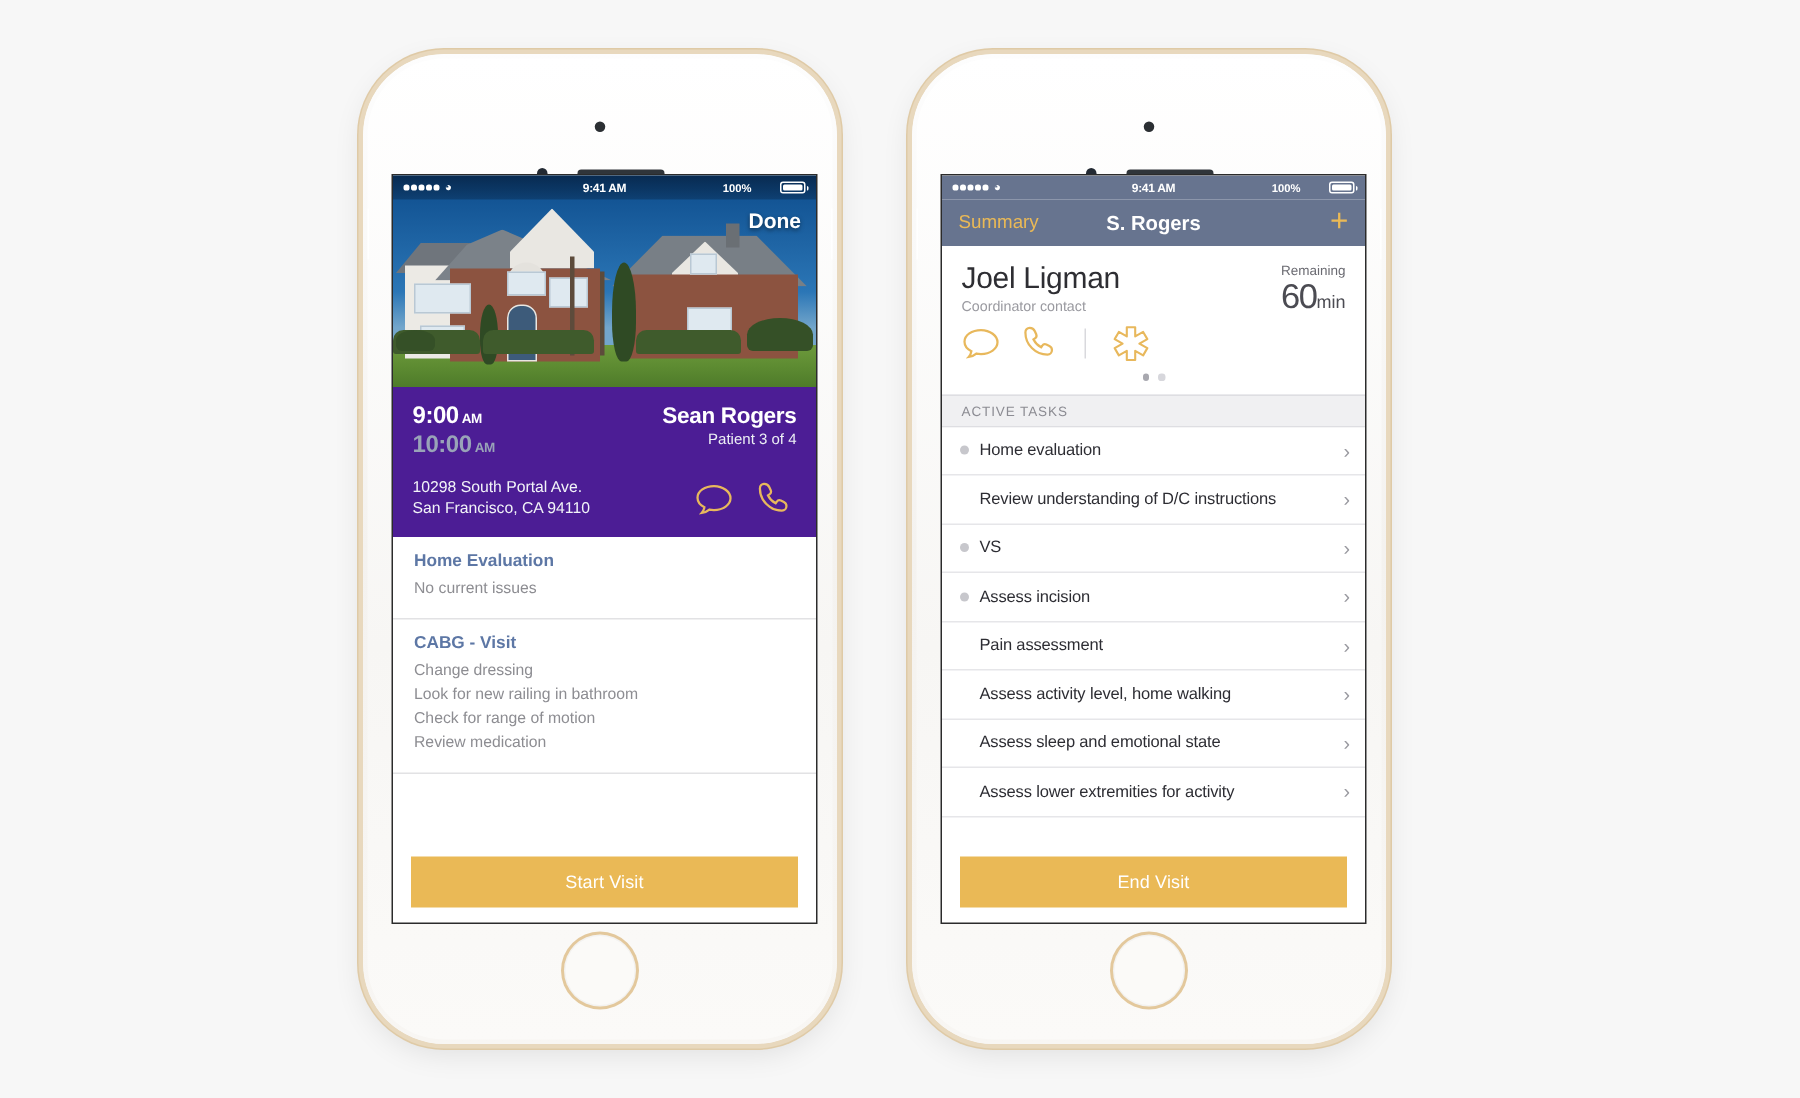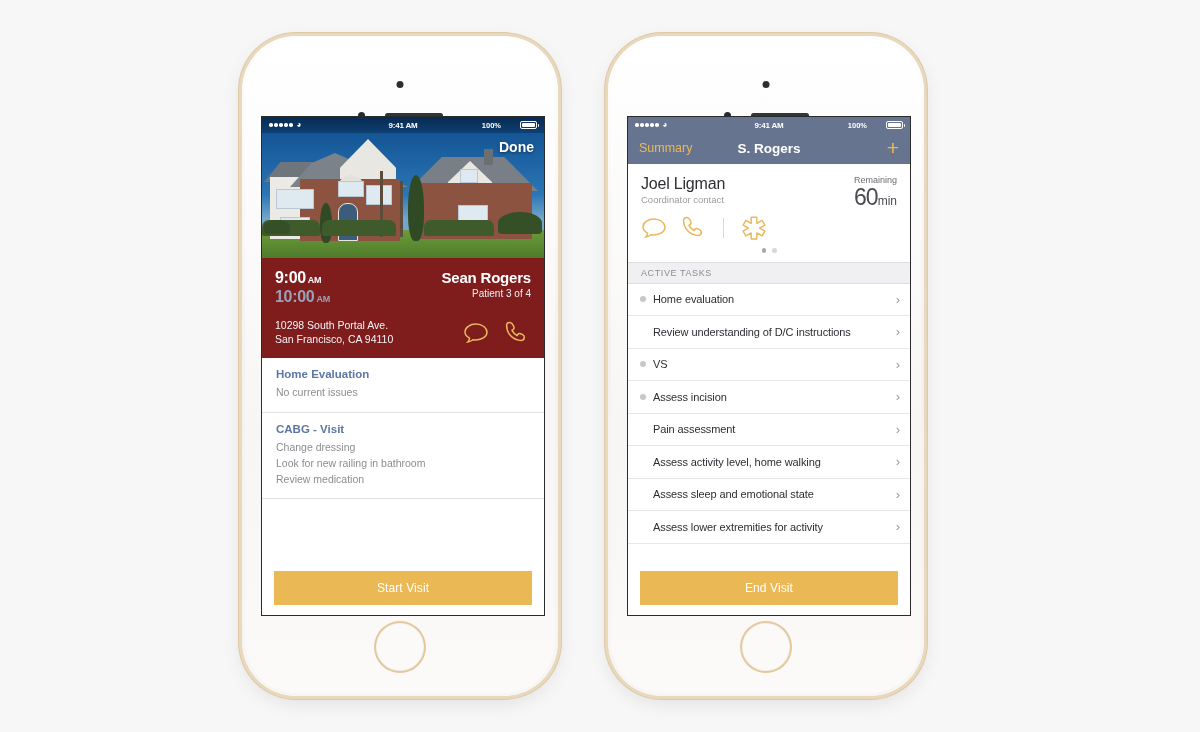--- a/index.html
+++ b/index.html
@@ -91,21 +91,21 @@
   .door{position:absolute;left:76px;top:86px;width:20px;height:38px;background:#3d5b7a;border:1px solid #e9e7e2;border-radius:9px 9px 0 0;}
   .arch{position:absolute;left:76px;top:58px;width:26px;height:22px;background:#e4e2dd;border-radius:13px 13px 0 0;}
   .shrub{position:absolute;bottom:24px;background:#355027;border-radius:50% 50% 4px 4px;}
   .tree{position:absolute;background:#2f4a24;border-radius:50% 50% 40% 40%;}
   .dtree{position:absolute;background:#5d4b3b;}
   .done{
     position:absolute; right:10px; top:22px; z-index:5;
     color:#fff; font-size:14px; font-weight:600; text-shadow:0 1px 3px rgba(0,0,0,.5);
   }
 
-  .infopanel{ flex:0 0 auto; background:#7f1d1d; color:#fff; padding:11px 13px 12px; }
+  .infopanel{ flex:0 0 auto; background:#4c1d95; color:#fff; padding:11px 13px 12px; }
   .ip-row1{ display:flex; justify-content:space-between; align-items:flex-start; }
   .t1{ font-size:16px; font-weight:600; letter-spacing:-.3px; }
   .t1 small{ font-size:9px; font-weight:600; margin-left:2px; }
   .t2{ font-size:16px; font-weight:600; color:#99a3b8; letter-spacing:-.3px; margin-top:1px; }
   .t2 small{ font-size:9px; font-weight:600; margin-left:2px; }
   .pname{ font-size:15px; font-weight:700; text-align:right; letter-spacing:-.2px; }
   .pmeta{ font-size:10px; text-align:right; margin-top:2px; color:#edf0f5; }
   .ip-row2{ display:flex; justify-content:space-between; align-items:flex-end; margin-top:12px; }
   .addr{ font-size:10.5px; line-height:1.35; color:#f2f4f8; }
   .ip-icons{ display:flex; gap:14px; align-items:center; padding-right:2px; }
@@ -122,21 +122,21 @@
   .cta{ background:#eab956; color:#fff; text-align:center; font-size:12px; padding:10px 0; letter-spacing:.1px; }
 
   
   .navbar{ flex:0 0 auto; background:#67748f; display:flex; align-items:center; padding:8px 11px 9px; position:relative; }
   .nav-back{ color:#eab956; font-size:12.5px; }
   .nav-title{ position:absolute; left:50%; transform:translateX(-50%); color:#fff; font-size:13.5px; font-weight:600; }
   .nav-plus{ margin-left:auto; color:#eab956; font-size:21px; line-height:14px; font-weight:300; }
 
   .card{ background:#fff; padding:11px 13px 4px; }
   .card-top{ display:flex; justify-content:space-between; align-items:flex-start; }
-  .cname{ font-size:16px; color:#2e2e33; letter-spacing:-.2px; }
+  .cname{ font-size:20px; color:#2e2e33; letter-spacing:-.2px; }
   .crole{ font-size:9.5px; color:#9a9aa0; margin-top:1px; }
   .rem-label{ font-size:9px; color:#6b6b72; text-align:right; }
   .rem-val{ font-size:23px; color:#4b4b52; font-weight:300; text-align:right; letter-spacing:-1px; line-height:1.05; }
   .rem-val b{ font-size:12px; font-weight:400; letter-spacing:0; }
   .card-icons{ display:flex; align-items:center; gap:13px; margin-top:6px; }
   .vdiv{ width:1px; height:20px; background:#d9d9dd; margin:0 4px; }
   .dots{ display:flex; gap:6px; justify-content:center; padding:7px 0 5px; }
   .pdot{ width:4.5px;height:4.5px;border-radius:50%;background:#d7d7dc; }
   .pdot.on{ background:#a8a8af; }
 
@@ -247,20 +247,21 @@
         </div>
 
         <div class="sect">
           <h3>Home Evaluation</h3>
           <p>No current issues</p>
         </div>
         <div class="sect">
           <h3>CABG - Visit</h3>
           <p>Change dressing</p>
           <p>Look for new railing in bathroom</p>
+          <p>Check for range of motion</p>
           <p>Review medication</p>
         </div>
 
 
         <div class="btnwrap">
           <div class="cta">Start Visit</div>
         </div>
       </div>
 
       <div class="home-btn"></div>

